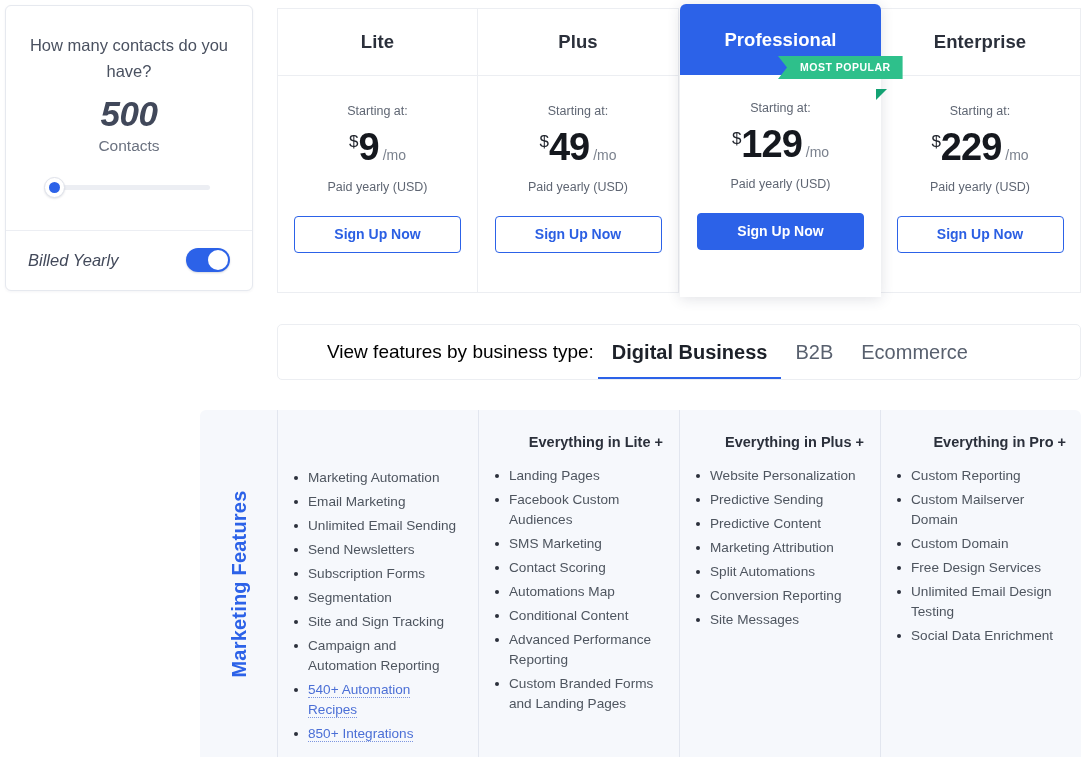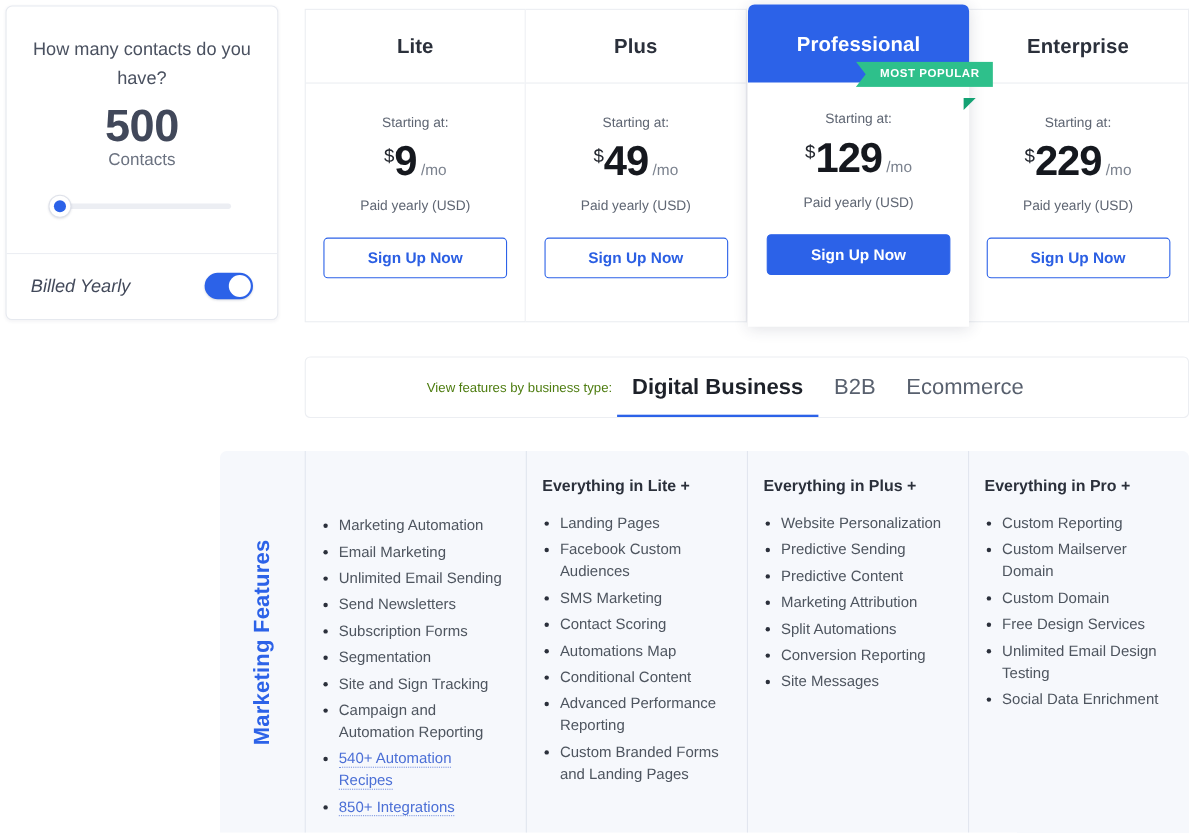--- a/index.html
+++ b/index.html
@@ -29,26 +29,27 @@
     padding: 26px 22px 20px 22px;
     text-align: center;
   }
   .contacts-question {
     font-size: 16.5px;
     line-height: 26px;
     color: #4a5160;
     font-weight: 400;
   }
   .contacts-count {
-    font-size: 41px;
+    font-size: 35px;
     font-weight: 700;
     color: #41485a;
     margin-top: 12px;
     letter-spacing: -0.5px;
     line-height: 36px;
+    font-style: italic;
   }
   .contacts-unit {
     font-size: 15.5px;
     color: #6b7280;
     margin-top: 2px;
     line-height: 24px;
   }
 
   
   .slider-wrap {
@@ -274,23 +275,23 @@
     width: 804px;
     height: 56px;
     background: #ffffff;
     border: 1px solid #eceef2;
     border-radius: 5px;
     display: flex;
     align-items: center;
     overflow: hidden;
   }
   .bt-label {
-    margin-left: 110px;
-    font-size: 12px;
-    color: #4d7c0f;
+    margin-left: 49px;
+    font-size: 19px;
+    color: #000000;
   }
   .bt-tab {
     position: relative;
     height: 55px;
     display: flex;
     align-items: center;
     font-size: 20px;
     color: #58606e;
     cursor: pointer;
     padding: 0 14px;
@@ -341,21 +342,21 @@
     width: 201px;
     flex: none;
     border-right: 1px solid #e2e6ef;
     padding: 22px 16px 0 14px;
   }
   .feat-col:last-child { border-right: none; }
   .feat-col-title {
     font-size: 14.5px;
     font-weight: 700;
     color: #2b303b;
-    text-align: left;
+    text-align: right;
     margin-bottom: 14px;
     line-height: 20px;
   }
   .feat-col.no-title { padding-top: 58px; }
   .feat-list { list-style: none; }
   .feat-list li {
     position: relative;
     padding-left: 16px;
     font-size: 13.6px;
     line-height: 20px;

